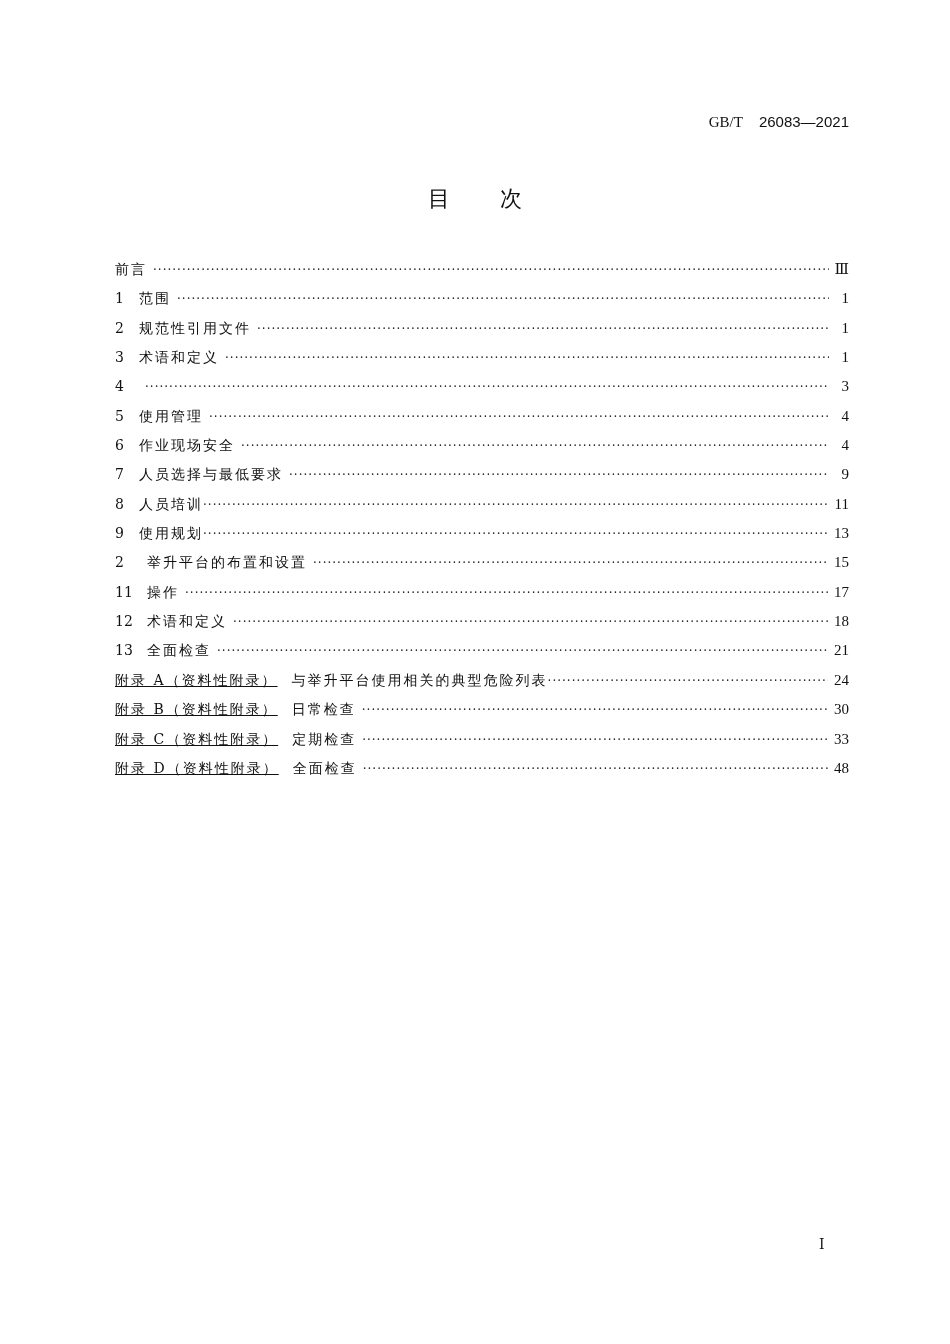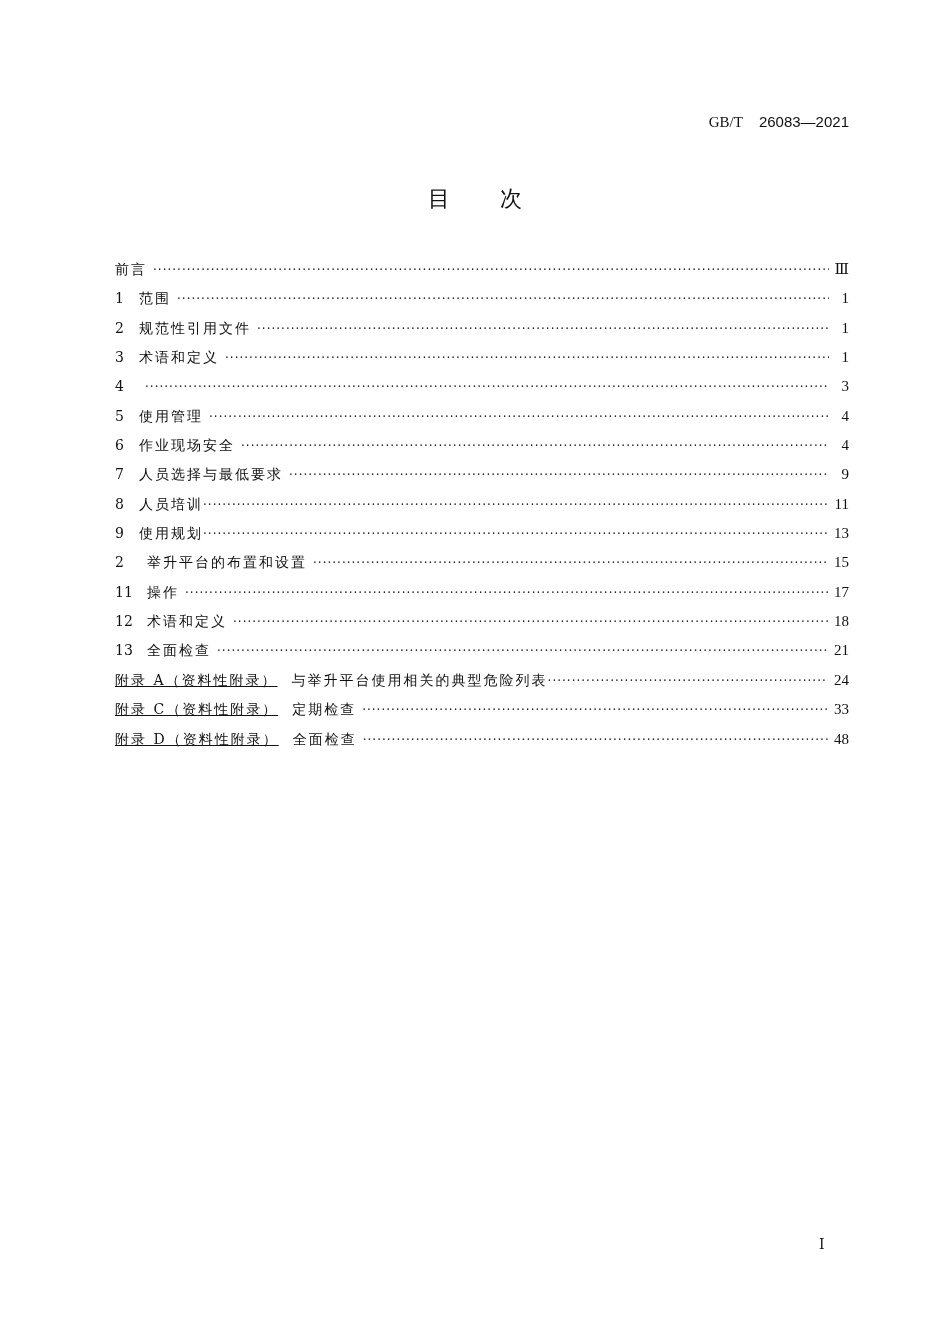--- a/index.html
+++ b/index.html
@@ -147,20 +147,26 @@
     <span class="dots"></span>
     <span class="page">21</span>
   </div>
   <div class="toc-row">
     <span class="appx-prefix">附录 A（资料性附录）</span>
     <span class="label">与举升平台使用相关的典型危险列表</span>
     <span class="dots" style="margin-left:0"></span>
     <span class="page">24</span>
   </div>
   <div class="toc-row">
+    <span class="appx-prefix">附录 B（资料性附录）</span>
+    <span class="label">日常检查</span>
+    <span class="dots"></span>
+    <span class="page">30</span>
+  </div>
+  <div class="toc-row">
     <span class="appx-prefix">附录 C（资料性附录）</span>
     <span class="label">定期检查</span>
     <span class="dots"></span>
     <span class="page">33</span>
   </div>
   <div class="toc-row">
     <span class="appx-prefix">附录 D（资料性附录）</span>
     <span class="label">全面检查</span>
     <span class="dots"></span>
     <span class="page">48</span>

